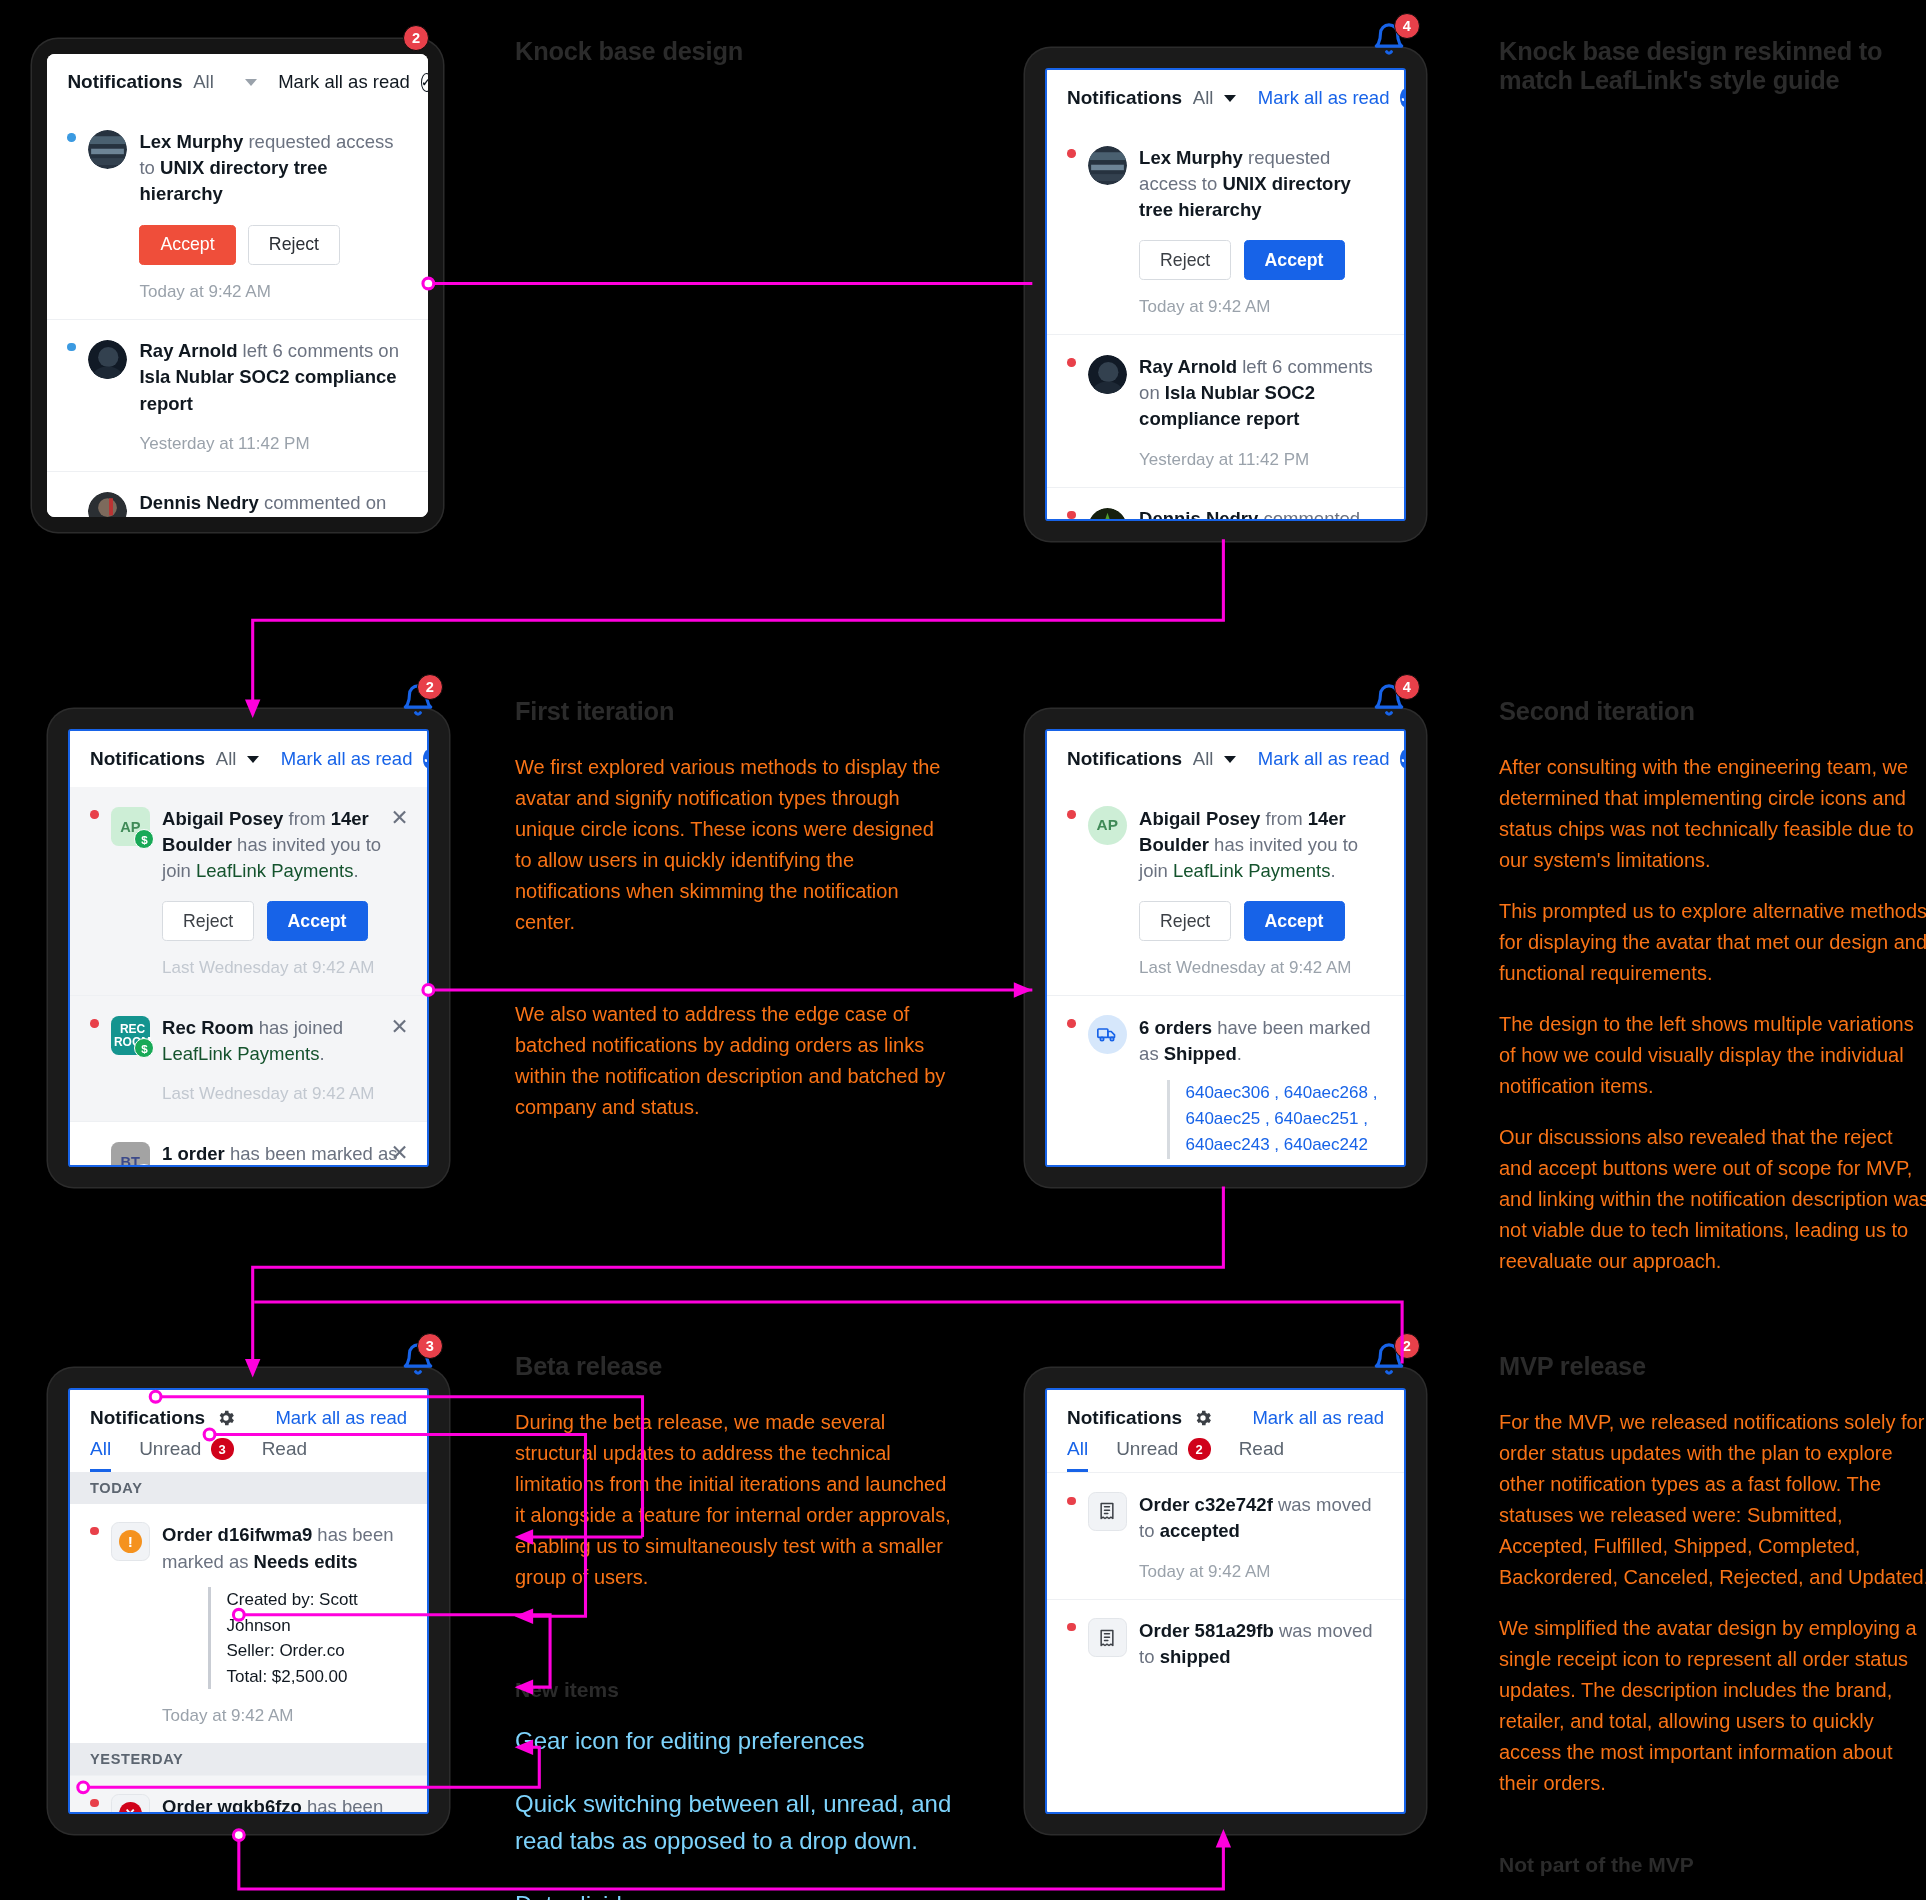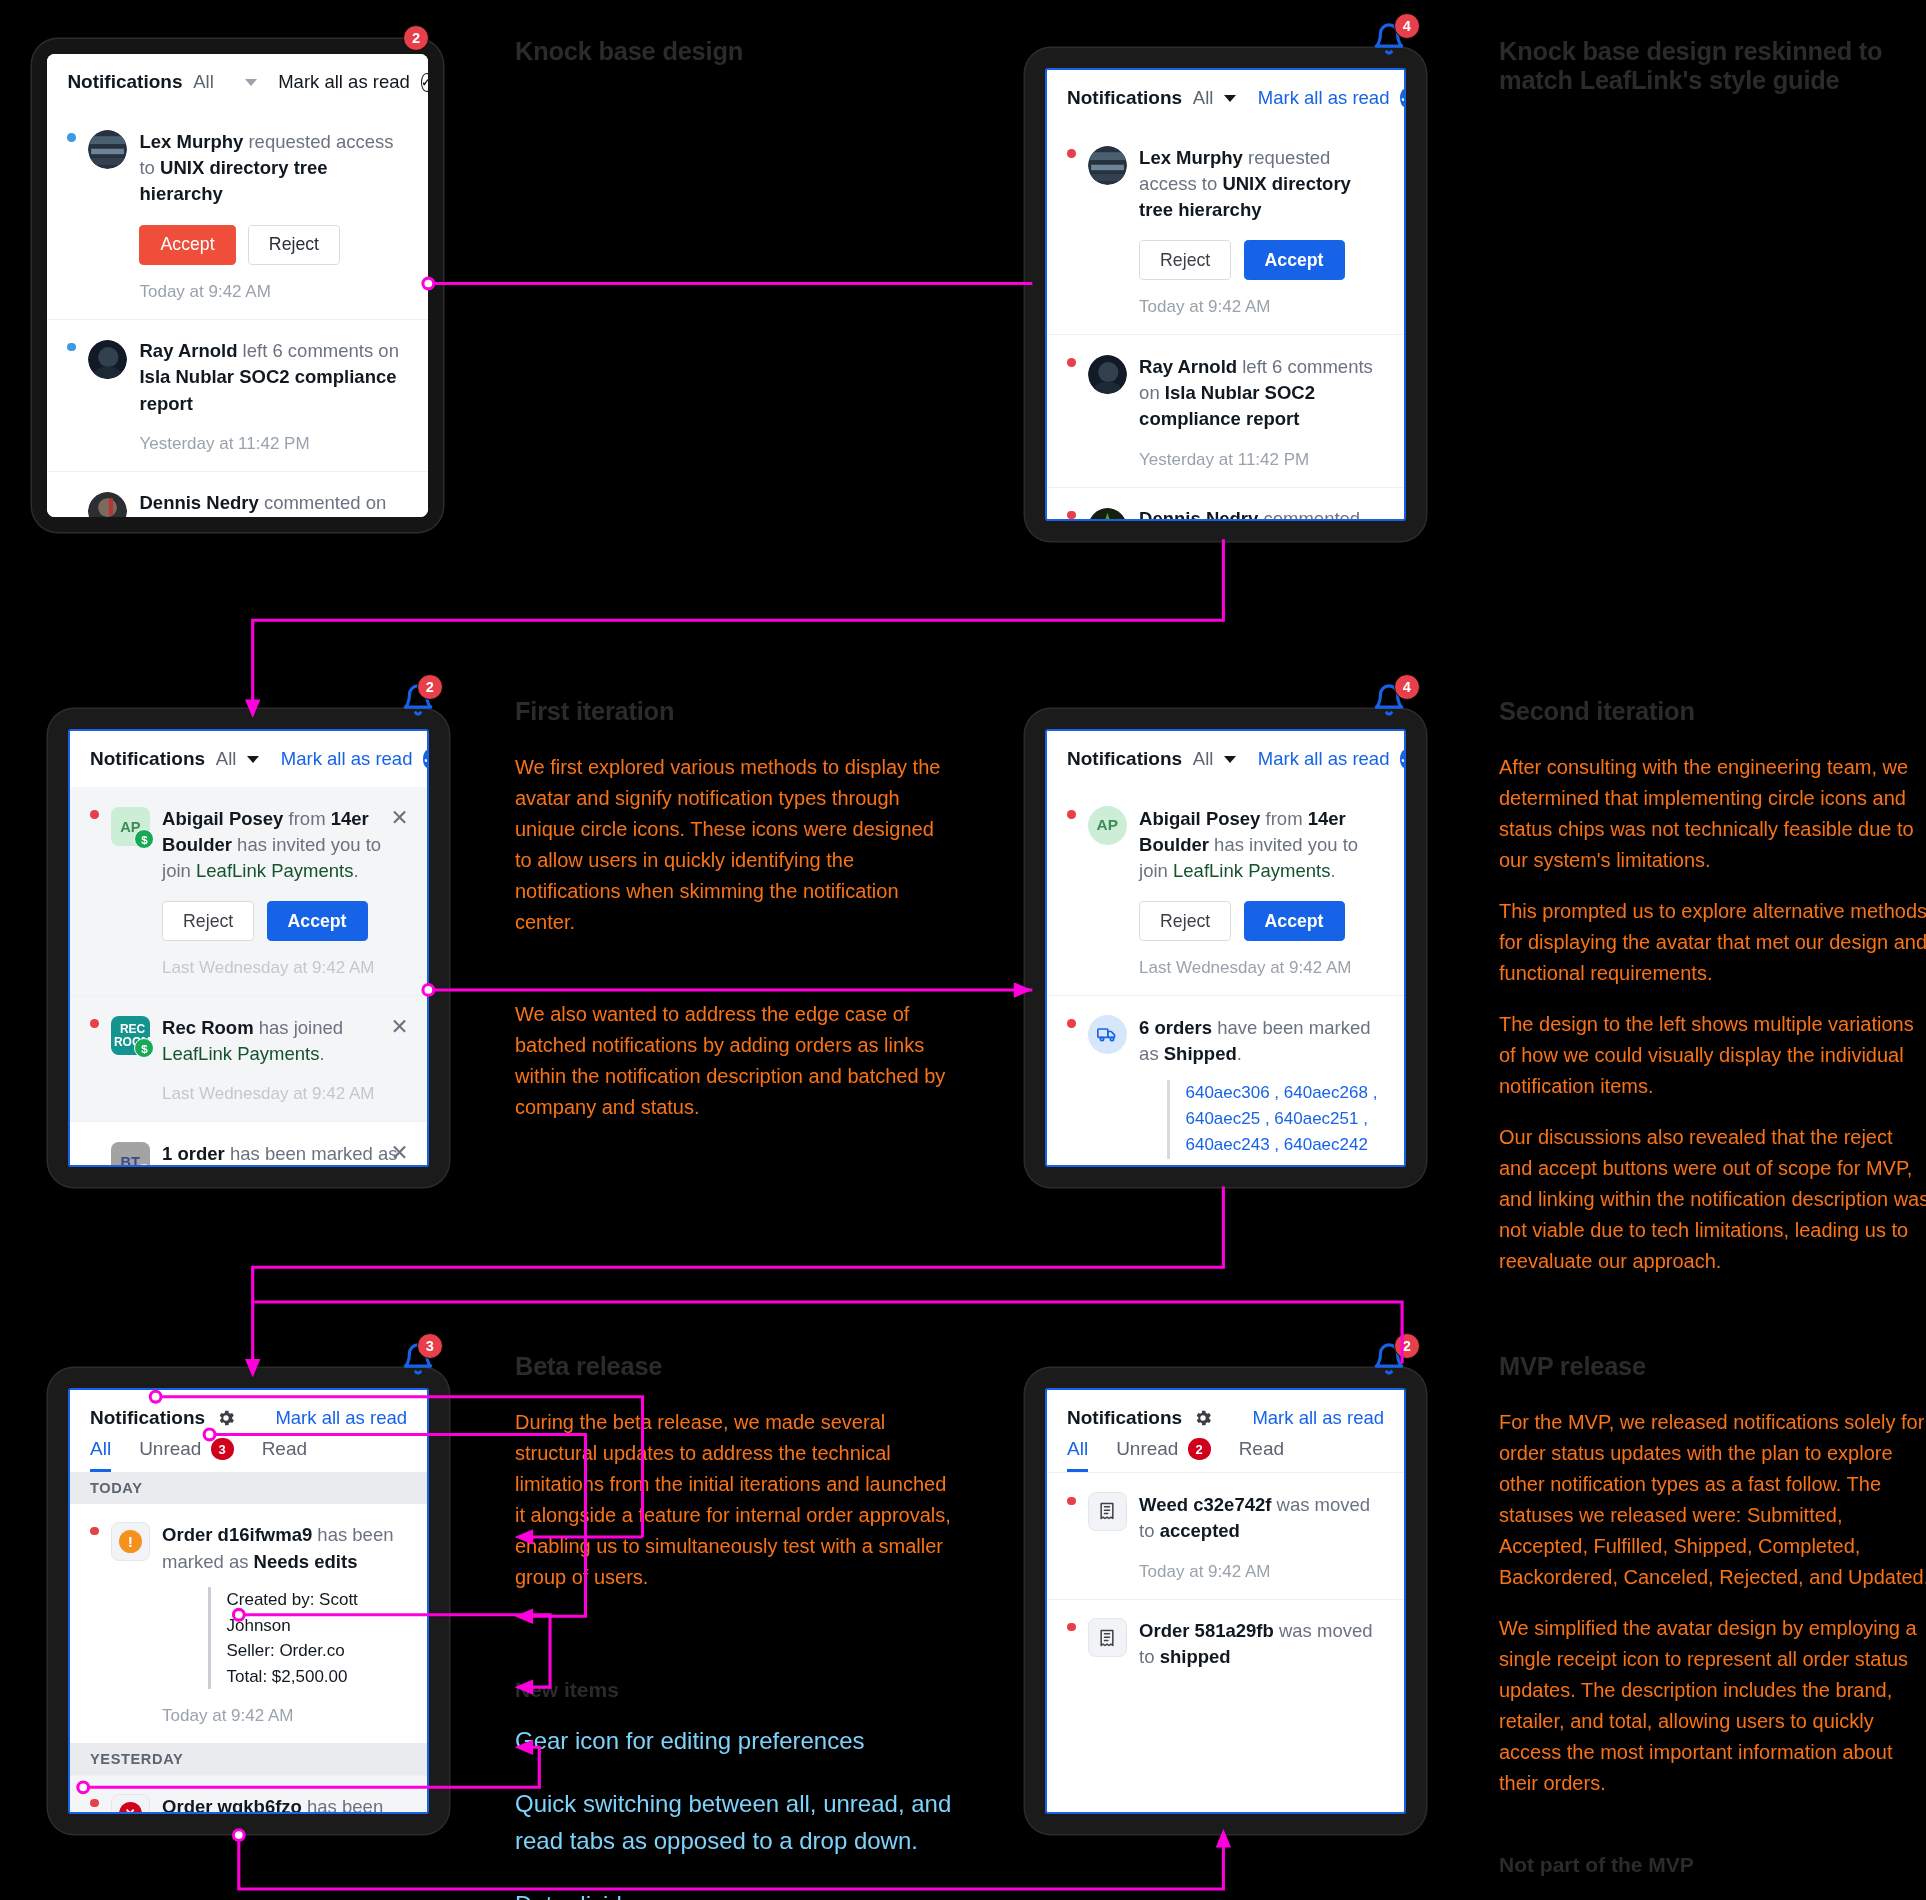--- a/index.html
+++ b/index.html
@@ -556,21 +556,21 @@
 
       <div class="nitem first" style="border-top:0.8px solid #eef0f3;">
         <span class="dot"></span>
         <span class="iconbox">
           <svg viewBox="0 0 24 24" width="20" height="20" fill="none" stroke="#3b3f45" stroke-width="1.8" stroke-linecap="round" stroke-linejoin="round">
               <path d="M5 3h14v18l-2.3-1.6L14.4 21l-2.4-1.6L9.6 21l-2.3-1.6L5 21z"></path>
               <path d="M9 7h6M9 11h6M9 15h4"></path>
             </svg>
         </span>
         <span class="body">
-          <div class="ntext"><b>Weed c32e742f</b><span> was moved to </span><b>accepted</b></div>
+          <div class="ntext"><b>Order c32e742f</b><span> was moved to </span><b>accepted</b></div>
           <div class="ntime">Today at 9:42 AM</div>
         </span>
       </div>
 
       <div class="nitem">
         <span class="dot"></span>
         <span class="iconbox">
           <svg viewBox="0 0 24 24" width="20" height="20" fill="none" stroke="#3b3f45" stroke-width="1.8" stroke-linecap="round" stroke-linejoin="round">
               <path d="M5 3h14v18l-2.3-1.6L14.4 21l-2.4-1.6L9.6 21l-2.3-1.6L5 21z"></path>
               <path d="M9 7h6M9 11h6M9 15h4"></path>

